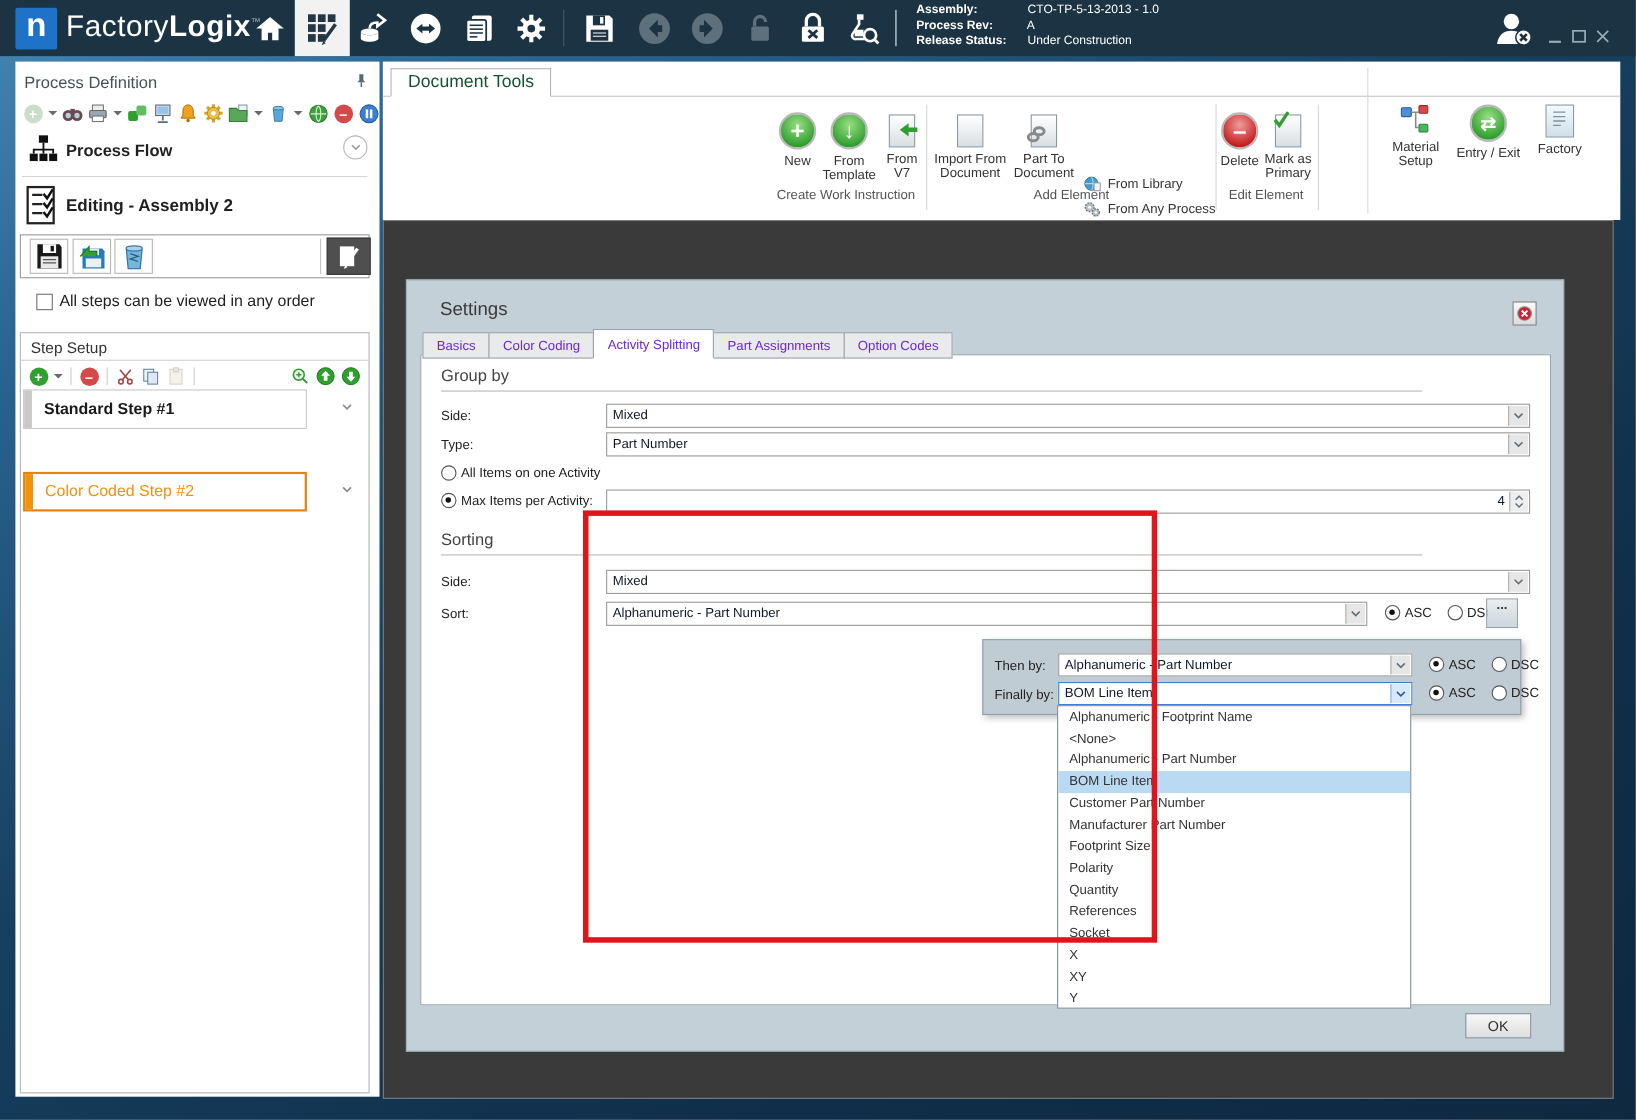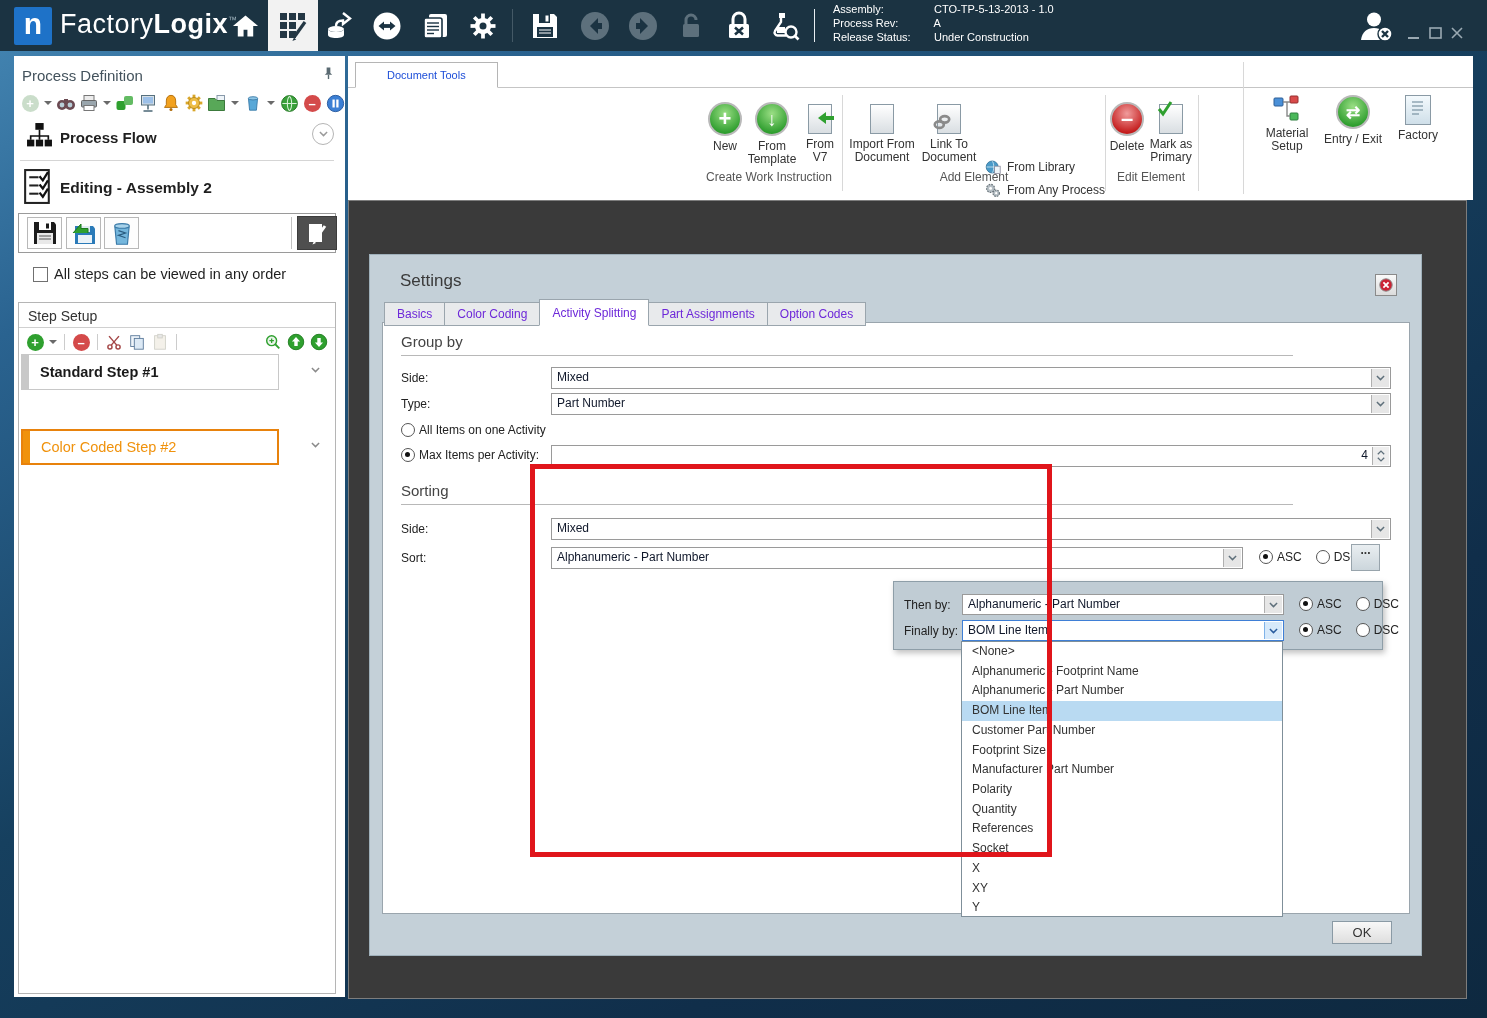--- a/index.html
+++ b/index.html
@@ -18,21 +18,21 @@
         color:#fff;font-size:30px;font-weight:700;text-align:center;line-height:34px}
   #brand{left:60px;top:9px;font-size:27px;color:#fff;letter-spacing:.5px;white-space:nowrap}
   #brand .light{font-weight:300}
   #brand .bold{font-weight:700}
   #brand sup{font-size:9px;color:#9fb2bd}
   .tb-ico{top:10px;width:34px;height:32px;display:flex;align-items:center;justify-content:center;cursor:pointer}
   .tb-ico.dim{opacity:.45}
   .tb-active-tile{left:268px;top:0;width:50px;height:51px;background:#f2f2f2;display:flex;align-items:center;justify-content:center}
   .tb-sep{top:9px;width:1px;height:33px;background:#445966}
   .asm{font-size:11px;line-height:13px;white-space:nowrap}
-  .asm b{display:inline-block;width:98px;font-weight:400}
+  .asm b{display:inline-block;width:98px;font-weight:700}
   .winbtn{top:30px;color:#9aa9b2;font-size:13px;line-height:10px;cursor:pointer}
 
   
   #leftpanel{left:14px;top:56px;width:331px;height:941px;background:#fff}
   #lp-title{left:8px;top:11px;font-size:15px;color:#43525c}
   #lp-pin{left:308px;top:10px}
   .lp-toolbar{left:6px;top:36px;height:22px;display:flex;align-items:center;gap:3px}
   .mini{width:20px;height:20px;display:flex;align-items:center;justify-content:center;cursor:pointer}
   .caret{width:0;height:0;border-left:4px solid transparent;border-right:4px solid transparent;border-top:4px solid #6a6a6a;margin:0 1px;cursor:pointer}
   .circ{width:17px;height:17px;border-radius:50%;display:flex;align-items:center;justify-content:center;
@@ -64,22 +64,22 @@
   #step1 .bar{background:#c8c8c8}
   #step1 .stlabel{color:#1a1a1a}
   #step2{top:126px;border:2px solid #e8820c}
   #step2 .bar{background:#f0920c}
   #step2 .stlabel{color:#f0920c;font-weight:400}
   .step-chev{left:292px;width:14px;height:10px;cursor:pointer}
 
   
   #ribbon{left:348px;top:56px;width:1125px;height:144px;background:#fff}
   #rb-tabline{left:0;top:31px;width:1125px;height:1px;background:#c5c5c5}
-  #rb-tab{left:7px;top:6px;height:26px;padding:0 31px;background:#fff;border:1px solid #b5b5b5;border-bottom:1px solid #fff;
-        z-index:2;font-size:11px;color:#1d4ed8;display:flex;align-items:center}
+  #rb-tab{left:7px;top:6px;height:26px;padding:0 15px;background:#fff;border:1px solid #b5b5b5;border-bottom:1px solid #fff;
+        z-index:2;font-size:16px;color:#14532d;display:flex;align-items:center}
   .rb-div{top:39px;width:1px;height:96px;background:#d8d8d8}
   .rbtn{display:flex;flex-direction:column;align-items:center;gap:4px;font-size:12px;color:#333;text-align:center;line-height:13px;cursor:pointer}
   .gcirc{width:30px;height:30px;border-radius:50%;border:2px solid #b9b9b9;display:flex;align-items:center;justify-content:center;
         color:#fff;font-weight:700}
   .gcirc.green{background:radial-gradient(circle at 50% 32%,#9ade84,#2f9e2f 75%)}
   .gcirc.red{background:radial-gradient(circle at 50% 32%,#f09c9c,#c41c1c 75%)}
   .doc{width:22px;height:28px;background:linear-gradient(#ffffff,#d9dee2);border:1px solid #8a9aa5;position:relative}
   .rb-caption{top:114px;font-size:12px;color:#555;text-align:center}
   .rb-small{display:flex;align-items:center;gap:6px;font-size:12px;color:#333;cursor:pointer}
 
@@ -546,21 +546,21 @@
     </div>
     <div class="abs rbtn" style="left:566px;top:46px;width:70px">
       <span class="doc" style="margin-top:2px">
         <svg width="20" height="18" viewBox="0 0 20 20" style="position:absolute;left:-6px;top:8px">
             <g fill="none" stroke="#8a8a8a" stroke-width="3">
               <ellipse cx="7" cy="13" rx="5" ry="3.6"></ellipse>
               <ellipse cx="13" cy="7" rx="5" ry="3.6"></ellipse>
             </g>
           </svg>
       </span>
-      <span><span>Link To</span><br><span>Document</span></span>
+      <span><span>Part To</span><br><span>Document</span></span>
     </div>
     <div class="abs rb-small" style="left:637px;top:103px">
       <svg width="16" height="16" viewBox="0 0 20 20">
           <circle cx="9" cy="10" r="7.5" fill="#4a9ac8" stroke="#2e6f96"></circle>
           <path d="M2 10h14M9 2.8c2.6 2 2.6 12.4 0 14.4" stroke="#d8ecf6" fill="none"></path>
           <rect x="12" y="9" width="7" height="9" fill="#eef4f8" stroke="#889"></rect>
         </svg>
       <span>From Library</span>
     </div>
     <div class="abs rb-small" style="left:637px;top:126px">
@@ -747,27 +747,27 @@
           <div class="abs rgroup" style="left:405px;top:41px">
             <span class="radio sel"></span>
             <span>ASC</span>
             <span class="gap"></span>
             <span class="radio"></span>
             <span>DSC</span>
           </div>
         </div>
 
         <div class="abs" id="optlist">
+          <div class="opt">Alphanumeric - Footprint Name</div>
           <div class="opt">&lt;None&gt;</div>
-          <div class="opt">Alphanumeric - Footprint Name</div>
           <div class="opt">Alphanumeric - Part Number</div>
           <div class="opt sel">BOM Line Item</div>
           <div class="opt">Customer Part Number</div>
+          <div class="opt">Manufacturer Part Number</div>
           <div class="opt">Footprint Size</div>
-          <div class="opt">Manufacturer Part Number</div>
           <div class="opt">Polarity</div>
           <div class="opt">Quantity</div>
           <div class="opt">References</div>
           <div class="opt">Socket</div>
           <div class="opt">X</div>
           <div class="opt">XY</div>
           <div class="opt">Y</div>
         </div>
       </div>
 

